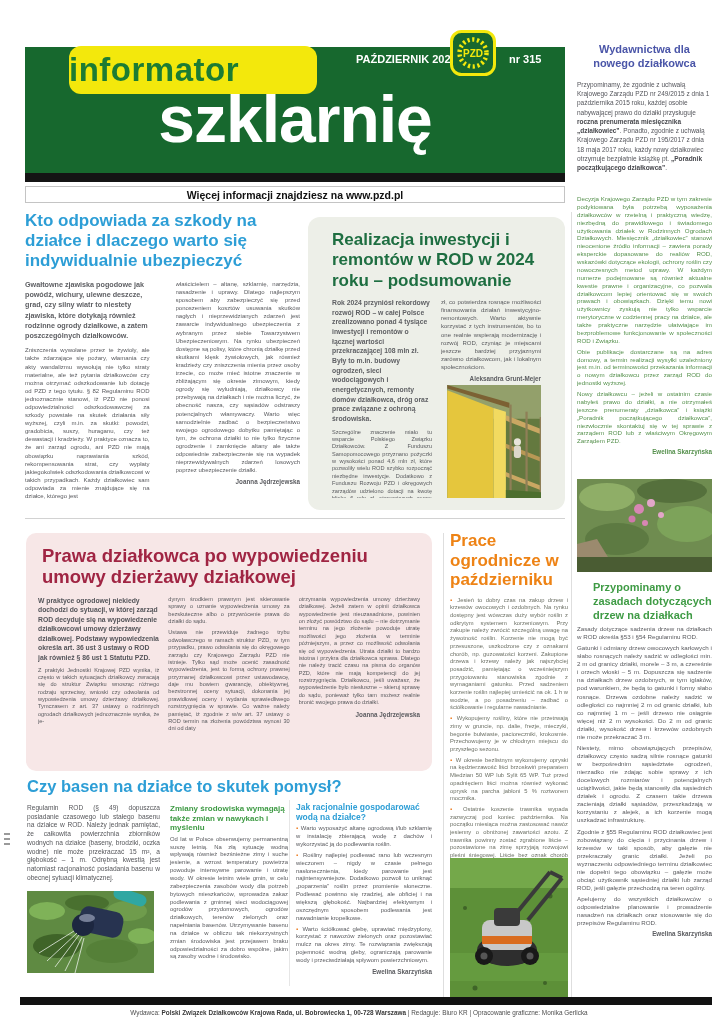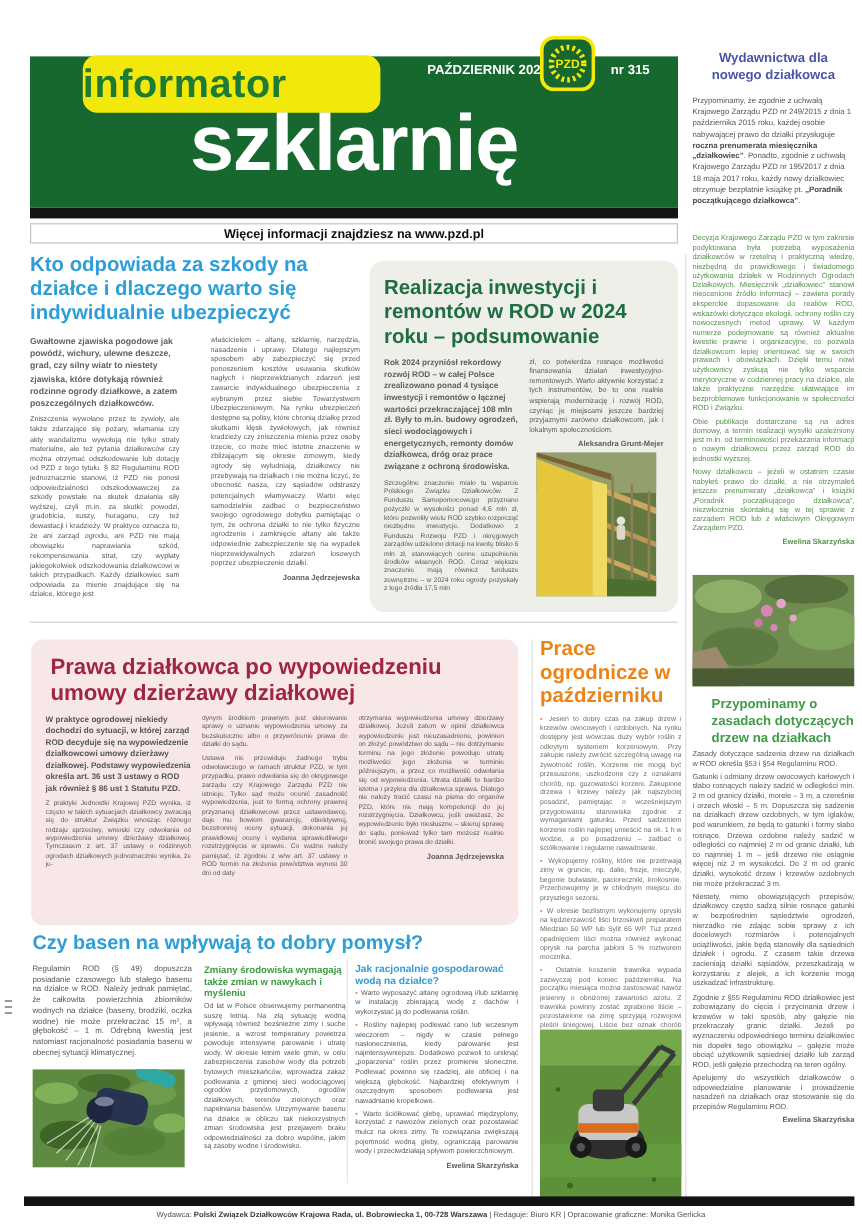--- a/index.html
+++ b/index.html
@@ -31,21 +31,21 @@
   .byline { font-size:6.3px; font-weight:700; color:#5b5c60; text-align:right; margin-top:3px; }
   .cols { display:flex; }
   .col  { flex:1; overflow:hidden; }
 
   
   .ins-title { left:25px; top:211px; width:272px; font-size:17px; font-weight:700; color:#2d9ed6; line-height:1.18; }
   .ins-cols  { left:25px; top:280px; width:275px; height:236px; gap:26px; }
 
   
   .inv-box { left:308px; top:217px; width:257px; height:293px; background:#edefe8; border-radius:12px;
-             padding:13px 12px; box-sizing:border-box; }
+             padding:13px 24px; box-sizing:border-box; }
   .inv-title { font-size:17px; font-weight:700; color:#1e6e41; line-height:1.2; margin:0 0 7px; }
   .inv-cols { gap:9px; height:200px; overflow:hidden; }
 
   .hr-main { left:25px; top:518px; width:540px; height:1px; background:#d2d2d2; }
 
   
   .rights-box { left:26px; top:533px; width:406px; height:238px; background:#f7e7e7; border-radius:10px;
                 padding:10px 12px; box-sizing:border-box; }
   .rights-title { font-size:18.5px; font-weight:700; color:#a02543; line-height:1.16; width:340px; margin:2px 4px 8px; }
   .rights-cols { gap:9px; height:158px; overflow:hidden; }
@@ -202,21 +202,21 @@
       <rect x="32" y="62" width="50" height="30" rx="8" fill="#c8c8c8"></rect>
       <rect x="44" y="50" width="26" height="18" rx="4" fill="#3a3a3a"></rect>
       <rect x="32" y="78" width="50" height="8" fill="#d96c1f"></rect>
       <circle cx="34" cy="98" r="9" fill="#191919"></circle>
         <circle cx="34" cy="98" r="3.5" fill="#555"></circle>
       <circle cx="80" cy="98" r="9" fill="#191919"></circle>
         <circle cx="80" cy="98" r="3.5" fill="#555"></circle>
     </svg>
   </div>
 
-  <div class="abs pool-title">Czy basen na wpływają to dobry pomysł?</div>
+  <div class="abs pool-title">Czy basen na działce to skutek pomysł?</div>
   <div class="abs pool-c1">
     <p>Regulamin ROD (§ 49) dopuszcza posiadanie czasowego lub stałego basenu na działce w ROD. Należy jednak pamiętać, że całkowita powierzchnia zbiorników wodnych na działce (baseny, brodziki, oczka wodne) nie może przekraczać 15 m², a głębokość – 1 m. Odrębną kwestią jest natomiast racjonalność posiadania basenu w obecnej sytuacji klimatycznej.</p>
     <svg width="127" height="82" viewBox="0 0 127 82" style="margin-top:5px">
       <rect width="127" height="82" fill="#5f8a42"></rect>
       <ellipse cx="20" cy="20" rx="18" ry="9" fill="#7fb258"></ellipse>
       <ellipse cx="60" cy="12" rx="22" ry="8" fill="#49702f"></ellipse>
       <ellipse cx="100" cy="20" rx="20" ry="10" fill="#6f9c4c"></ellipse>
       <ellipse cx="30" cy="55" rx="24" ry="12" fill="#3f6428"></ellipse>
       <ellipse cx="85" cy="60" rx="26" ry="12" fill="#558038"></ellipse>
       <ellipse cx="115" cy="45" rx="14" ry="8" fill="#7fb258"></ellipse>

